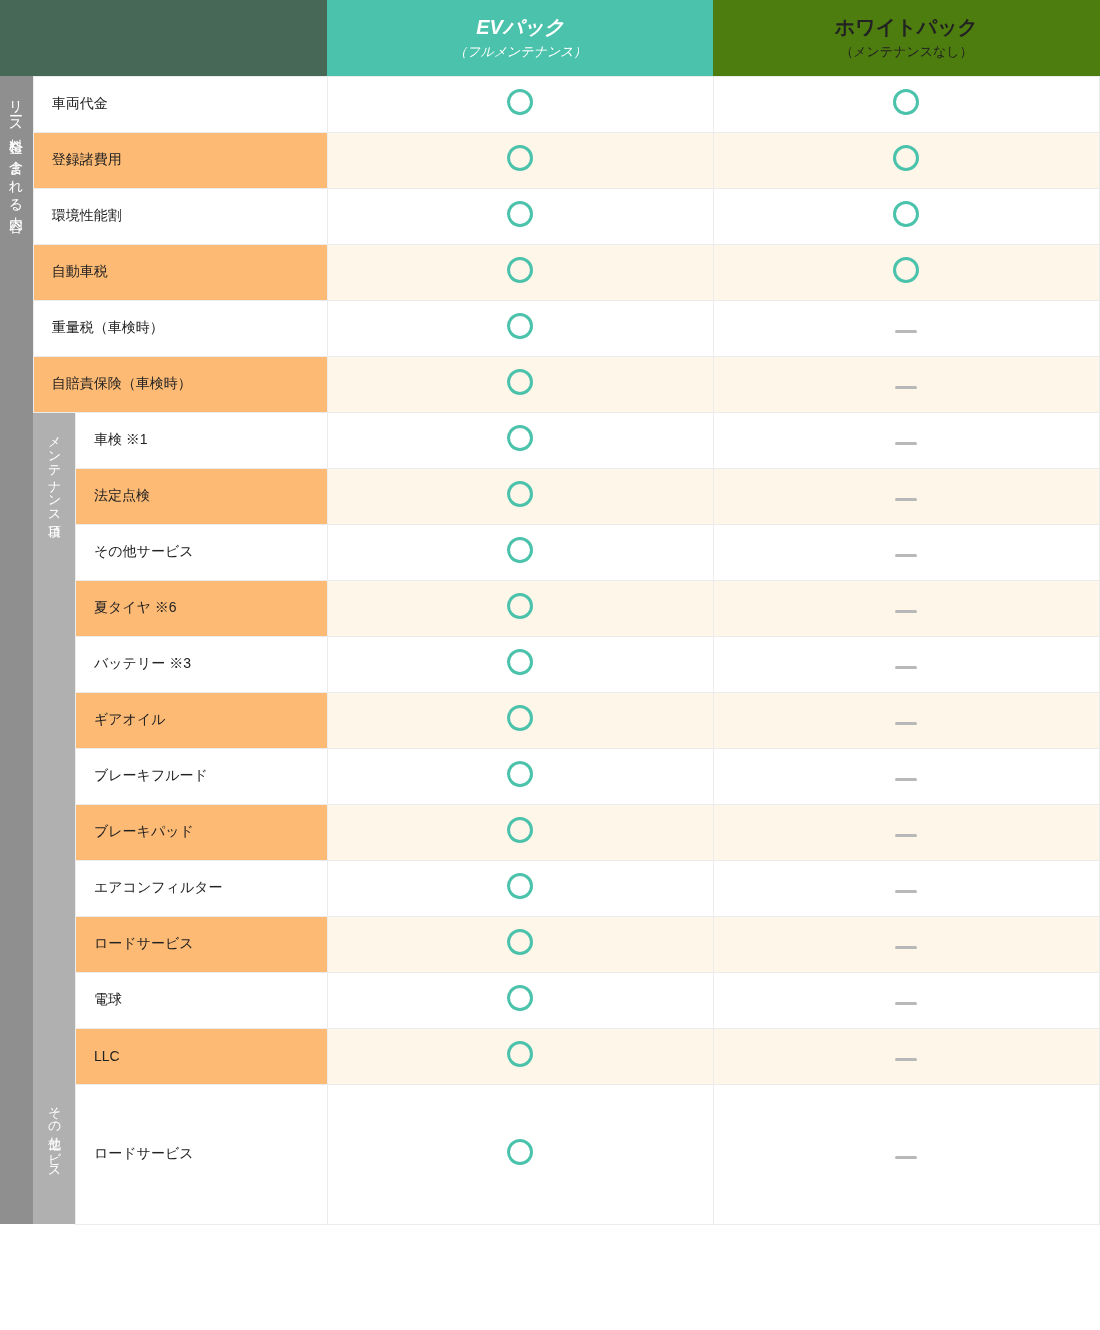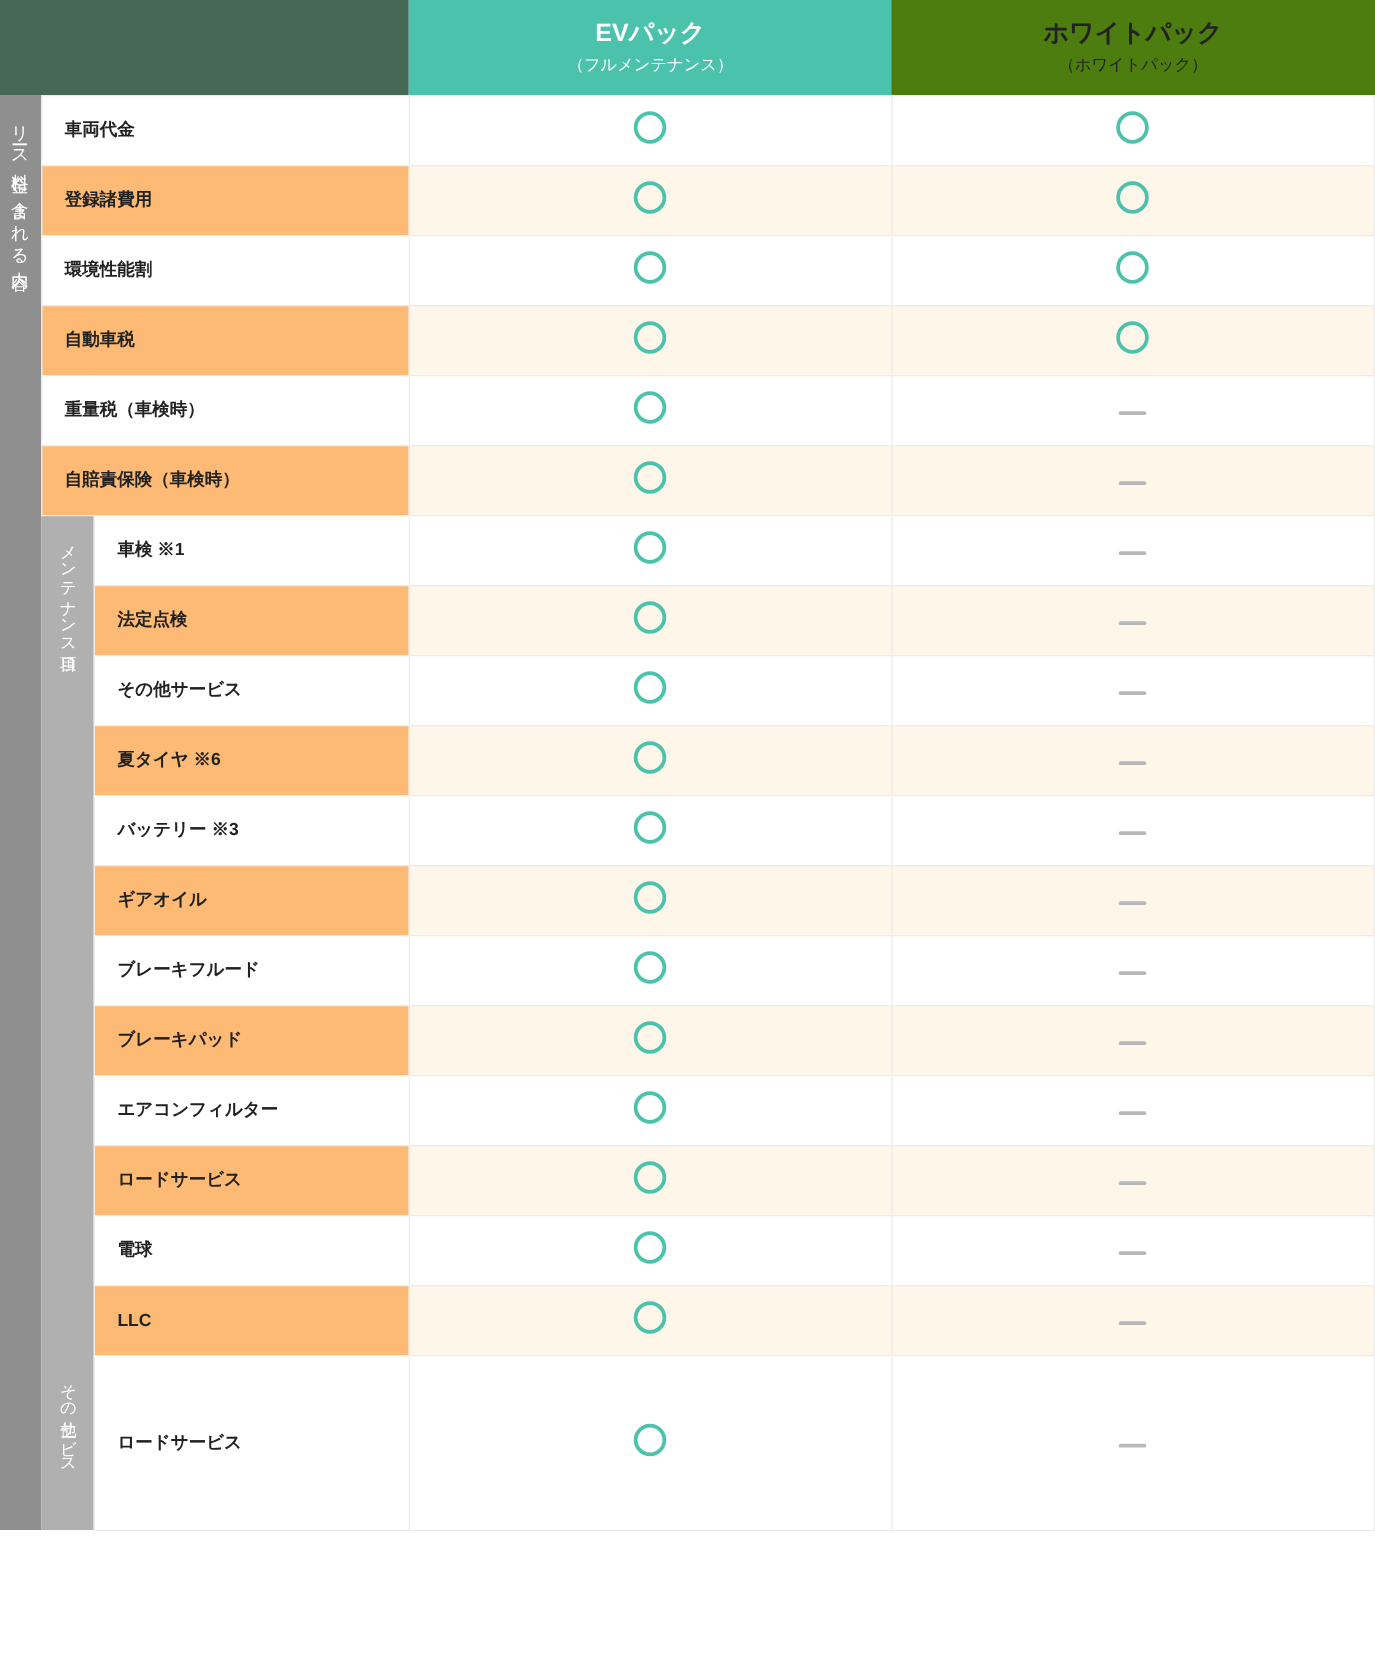--- a/index.html
+++ b/index.html
@@ -23,21 +23,21 @@
   .corner {
     background:#486857;
     height:76px;
   }
   .hdr {
     height:76px;
     text-align:center;
     vertical-align:middle;
     border:1px solid #e5e5e5;
   }
-  .hdr-ev    { background:#4bc2ab; color:#fff; }
+  .hdr-ev    { background:#4bc2ab; color:#fff;font-style:italic; }
   .hdr-white { background:#4d7c0f; color:#222; }
   .hdr-title { font-size:20px; font-weight:600; line-height:1.2; }
   .hdr-sub   { font-size:13px; margin-top:4px; font-weight:400; }
 
   .side-main {
     background:#8f8f8f;
     color:#fff;
     width:30px;
     text-align:center;
     vertical-align:top;
@@ -61,21 +61,21 @@
   }
   .side-sub .vert {
     writing-mode: vertical-rl;
     text-orientation: upright;
     margin:0 auto;
   }
   .label {
     background:#fff;
     font-size:14px;
     color:#222;
-    font-weight:700;
+    font-weight:400;
     padding-left:18px;
     height:56px;
     vertical-align:middle;
     border:1px solid #ececec;
   }
   .label.alt { background:#fdba74; }
   .cell {
     text-align:center;
     vertical-align:middle;
     height:56px;
@@ -112,21 +112,21 @@
 
   <tbody>
       <tr class="header-row">
     <td class="corner" colspan="3"></td>
     <td class="hdr hdr-ev">
       <div class="hdr-title">EVパック</div>
       <div class="hdr-sub">（フルメンテナンス）</div>
     </td>
     <td class="hdr hdr-white">
       <div class="hdr-title">ホワイトパック</div>
-      <div class="hdr-sub">（ホワイトパック）</div>
+      <div class="hdr-sub">（メンテナンスなし）</div>
     </td>
   </tr>
 
   <tr>
     <td class="side-main" rowspan="19">
       <div class="vert">リース料金に含まれる内容</div>
     </td>
     <td class="label" colspan="2">車両代金</td>
     <td class="cell"><span class="circle"></span></td>
     <td class="cell"><span class="circle"></span></td>

